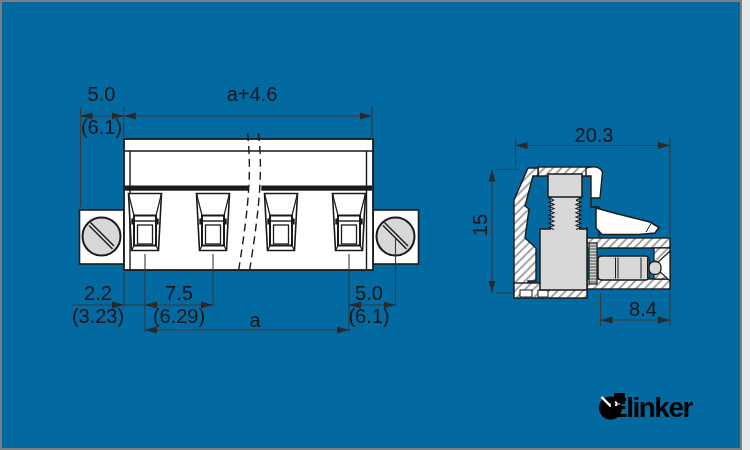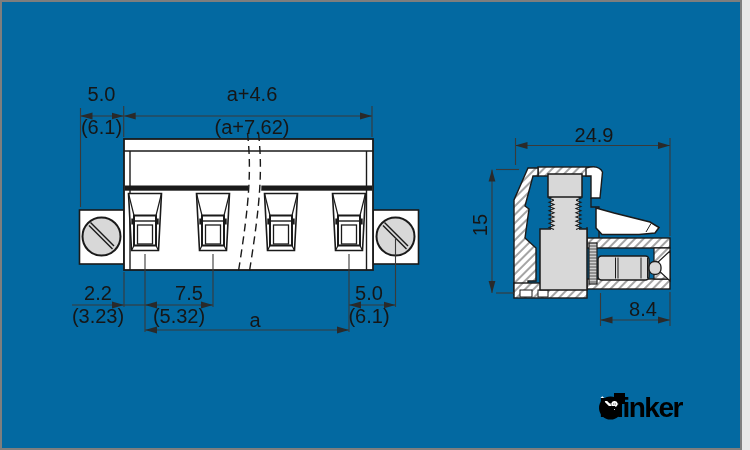--- a/index.html
+++ b/index.html
@@ -27,21 +27,21 @@
   #logo{
     position:absolute;
     left:595px;top:391px;
     display:flex;align-items:center;
     height:30px;
   }
   #logo-text{
     font:bold 28px/1 "Liberation Sans", sans-serif;
     letter-spacing:-1.5px;
     color:#000000;
-    margin-left:2px;
+    margin-left:12px;
   }
 </style>
 </head>
 <body>
 
 <div id="canvas">
 
   <svg id="artwork" width="746" height="446" viewBox="0 0 746 446">
     <defs>
       <marker id="arr" viewBox="0 0 12 8" refX="12" refY="4" markerWidth="12" markerHeight="8" markerUnits="userSpaceOnUse" orient="auto-start-reverse">
@@ -173,31 +173,30 @@
       <circle cx="612.5" cy="402" r="3" fill="#ffffff"></circle>
       <circle cx="612.5" cy="402" r="1.2" fill="#000000"></circle>
       <line x1="606.5" y1="402" x2="618.5" y2="402" stroke="#ffffff" stroke-width="0.8"></line>
       <line x1="612.5" y1="396" x2="612.5" y2="408" stroke="#ffffff" stroke-width="0.8"></line>
     </g>
   </svg>
 
   <div class="dim-label" style="left:99.5px;top:82px">5.0</div>
   <div class="dim-label" style="left:99.5px;top:115px">(6.1)</div>
   <div class="dim-label" style="left:250px;top:82px">a+4.6</div>
-  <div class="dim-label" style="left:250px;top:115px">(a+7.62)</div>
 
   <div class="dim-label" style="left:96px;top:281px">2.2</div>
   <div class="dim-label" style="left:96px;top:304px">(3.23)</div>
-  <div class="dim-label" style="left:187px;top:281px">7.5</div>
-  <div class="dim-label" style="left:177px;top:304px">(5.32)</div>
+  <div class="dim-label" style="left:177px;top:281px">7.5</div>
+  <div class="dim-label" style="left:177px;top:304px">(6.29)</div>
   <div class="dim-label" style="left:253px;top:308px">a</div>
   <div class="dim-label" style="left:367px;top:281px">5.0</div>
   <div class="dim-label" style="left:367px;top:304px">(6.1)</div>
 
-  <div class="dim-label" style="left:592px;top:123px">24.9</div>
+  <div class="dim-label" style="left:592px;top:123px">20.3</div>
   <div class="dim-label vertical" style="left:478px;top:223px">15</div>
   <div class="dim-label" style="left:641px;top:297px">8.4</div>
 
   <div id="logo">
     <span id="logo-text">Elinker</span>
   </div>
 
 </div>
 
 </body></html>

